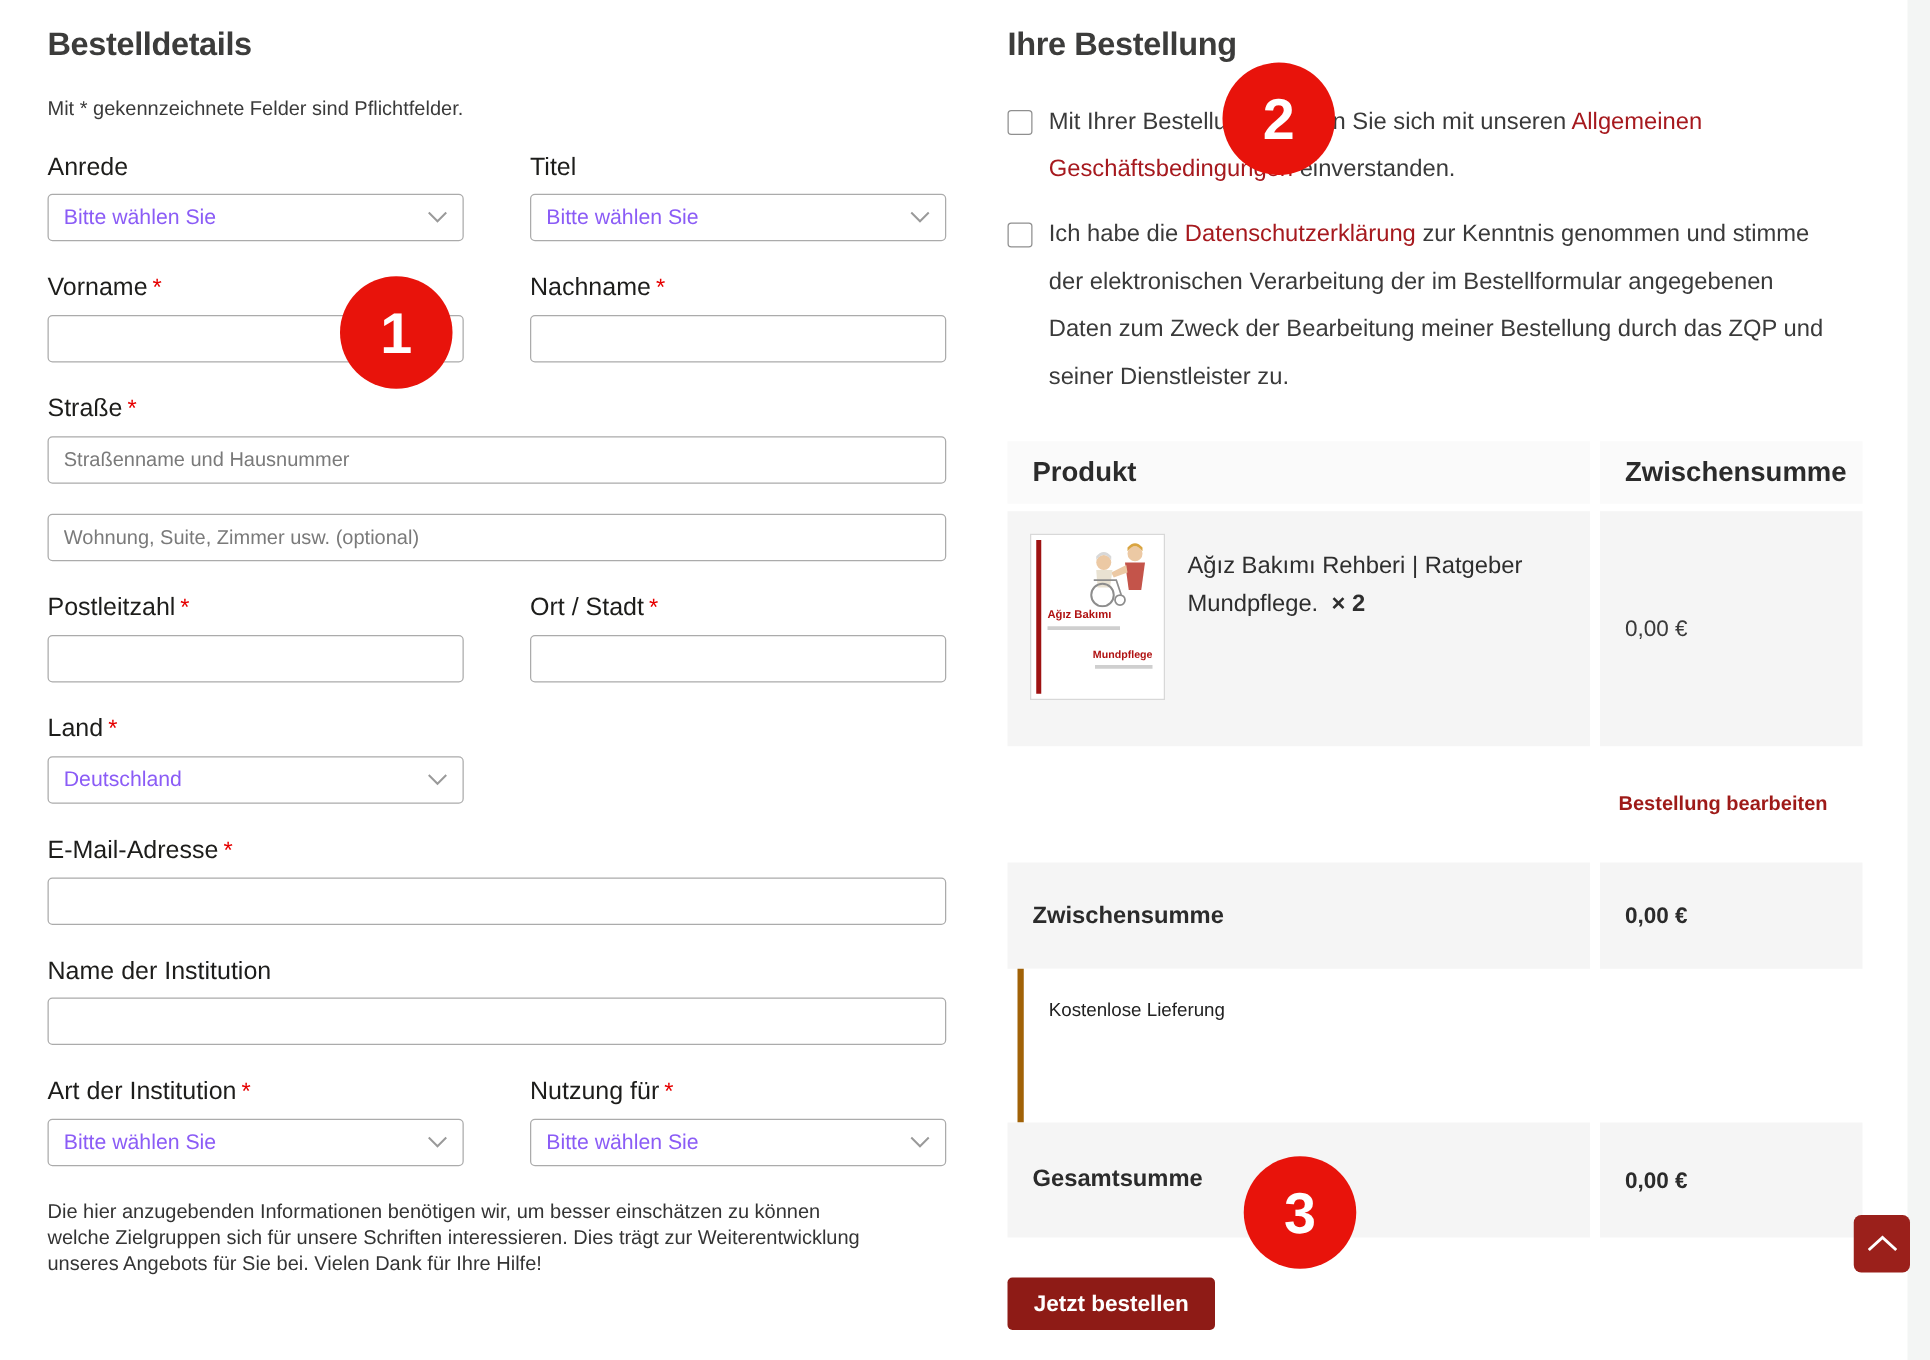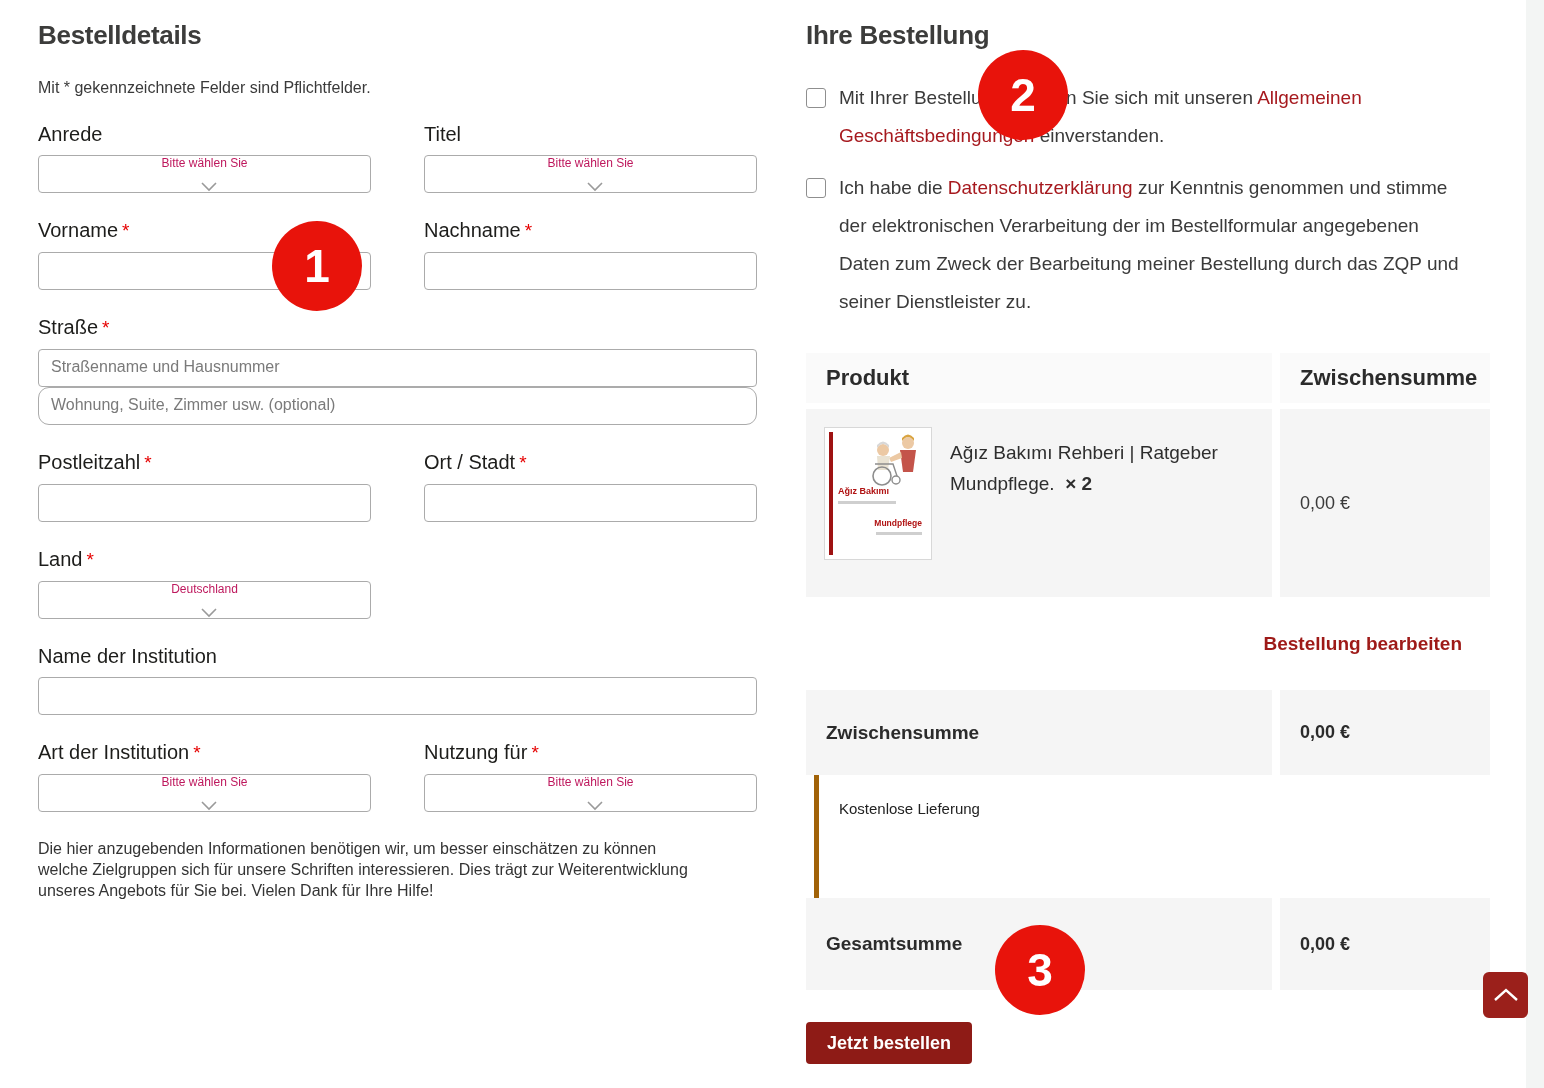--- a/index.html
+++ b/index.html
@@ -20,25 +20,25 @@
 
   
   .required-note { font-size:16px; color:#3a3a3a; margin-bottom:24px; }
   .form-row { display:flex; gap:53px; margin-bottom:24px; }
   .field { width:333px; }
   .field.full { width:719px; }
   .field-label { display:block; font-size:20px; line-height:26px; color:#1d1d1b; margin-bottom:8px; }
   .req { color:#e60000; margin-left:4px; font-size:19px; }
   .text-input, .select-box {
     width:100%; height:38px; border:1px solid #ababab; border-radius:4px;
-    background:#fff; font-family:inherit; font-size:12px; color:#be185d;
-    padding:0 12px; outline:none;flex-direction:column;
+    background:#fff; font-family:inherit; font-size:17px; color:#8b5cf6;
+    padding:0 12px; outline:none;
   }
   .text-input::placeholder { color:#7a7a7a; font-size:16px; }
-  .stacked + .stacked { margin-top:0;border-radius:11px; }
+  .stacked + .stacked { margin-top:24px; }
   .select-box { display:flex; align-items:center; justify-content:space-between; cursor:pointer; }
   .select-box .chev { flex:none; margin-left:8px; }
   .help-text { font-size:16px; line-height:21px; color:#343434; width:660px; margin-top:26px; }
 
   
   .check-row { display:flex; align-items:flex-start; margin-bottom:14px; }
   .checkbox {
     flex:none; width:20px; height:20px; border:1px solid #8f8f8f; border-radius:3px;
     background:#fff; margin-top:9px; cursor:pointer;
   }
@@ -50,21 +50,21 @@
   .t-row.gap-top { margin-top:6px; }
   .cell-l { width:466px; padding-left:20px; }
   .cell-gap { width:8px; flex:none; }
   .cell-r { width:210px; padding-left:20px; }
   .row-head { height:50px; }
   .row-head .cell-l, .row-head .cell-r { background:#fafafa; display:flex; align-items:center; font-weight:700; font-size:22px; color:#2b2b2b; }
   .row-product { height:188px; }
   .row-product .cell-l { background:#f5f5f5; display:flex; padding:18px 0 0 18px; }
   .row-product .cell-r { background:#f5f5f5; display:flex; align-items:center; font-size:18px; color:#3a3a3a; }
   .row-edit { height:93px; background:#fff; display:flex; align-items:center; justify-content:flex-end; padding-right:28px; }
-  .edit-link { font-size:19px; font-weight:700; color:#9e1a18; text-decoration:none; cursor:pointer; }
+  .edit-link { font-size:16px; font-weight:700; color:#9e1a18; text-decoration:none; cursor:pointer; }
   .row-sub, .row-total { height:85px; }
   .row-total { height:92px; }
   .row-sub .cell-l, .row-sub .cell-r, .row-total .cell-l, .row-total .cell-r { background:#f5f5f5; display:flex; align-items:center; }
   .row-ship { height:123px; }
   .row-ship .cell-l, .row-ship .cell-r { background:#fff; align-items:flex-start; display:flex; padding-top:18px; }
   .row-ship .cell-r { border-left:5px solid #a16207; font-size:15px; line-height:31px; color:#222; }
   .t-label { font-weight:700; font-size:19px; color:#2b2b2b; }
   .t-value { font-weight:700; font-size:18px; color:#2b2b2b; }
 
   
@@ -170,20 +170,26 @@
       <span class="field-label"><span>Land</span><span class="req">*</span></span>
       <div class="select-box">
         <span>Deutschland</span>
         <svg class="chev" width="16" height="10" viewBox="0 0 16 10">
             <polyline points="1,1 8,8 15,1" fill="none" stroke="#9a9a9a" stroke-width="1.6"></polyline>
           </svg>
       </div>
     </div>
   </div>
 
+  <div class="form-row">
+    <div class="field full">
+      <span class="field-label"><span>E-Mail-Adresse</span><span class="req">*</span></span>
+      <input class="text-input" type="text" style="">
+    </div>
+  </div>
 
   <div class="form-row">
     <div class="field full">
       <span class="field-label"><span>Name der Institution</span></span>
       <input class="text-input" type="text" style="">
     </div>
   </div>
 
   <div class="form-row" style="margin-bottom:0;">
     <div class="field">

